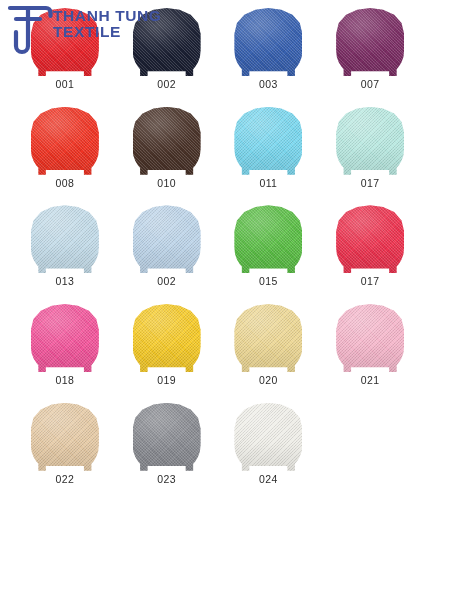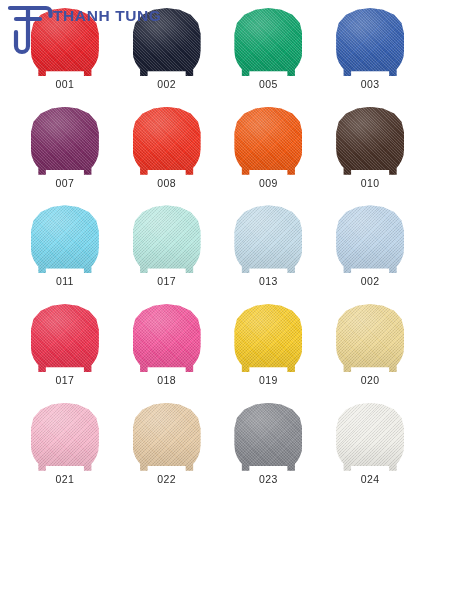--- a/index.html
+++ b/index.html
@@ -152,20 +152,21 @@
       <svg viewBox="0 0 48 54" width="48" height="54" aria-hidden="true">
         <g fill="none" stroke="#3f52a0" stroke-width="4.2" stroke-linecap="round" stroke-linejoin="round">
           <path d="M4 6 H40 a4.5 4.5 0 0 1 4.5 4.5 V14"></path>
           <path d="M22 6 V44 a6 6 0 0 1 -6 6 a6 6 0 0 1 -6 -6 V30"></path>
           <path d="M10 17 H34"></path>
         </g>
       </svg>
     </div>
     <div id="brand-wordmark">
       <span class="brand-line">THANH TUNG</span>
+      <span class="brand-line">TEXTILE</span>
     </div>
   </div>
 
   <div id="swatch-grid">
       <div class="swatch-cell">
         <div class="swatch-chip">
           <div class="chip-fill" style="background: rgb(232, 37, 44);"></div>
           <div class="chip-weave"></div>
           <div class="chip-sheen"></div>
         </div>
@@ -174,28 +175,20 @@
       <div class="swatch-cell">
         <div class="swatch-chip">
           <div class="chip-fill" style="background: rgb(27, 32, 51);"></div>
           <div class="chip-weave"></div>
           <div class="chip-sheen"></div>
         </div>
         <div class="swatch-label">002</div>
       </div>
       <div class="swatch-cell">
         <div class="swatch-chip">
-          <div class="chip-fill" style="background: rgb(16, 163, 107);"></div>
-          <div class="chip-weave"></div>
-          <div class="chip-sheen"></div>
-        </div>
-        <div class="swatch-label">005</div>
-      </div>
-      <div class="swatch-cell">
-        <div class="swatch-chip">
           <div class="chip-fill" style="background: rgb(56, 97, 176);"></div>
           <div class="chip-weave"></div>
           <div class="chip-sheen"></div>
         </div>
         <div class="swatch-label">003</div>
       </div>
       <div class="swatch-cell">
         <div class="swatch-chip">
           <div class="chip-fill" style="background: rgb(124, 47, 101);"></div>
           <div class="chip-weave"></div>
@@ -206,28 +199,20 @@
       <div class="swatch-cell">
         <div class="swatch-chip">
           <div class="chip-fill" style="background: rgb(240, 52, 36);"></div>
           <div class="chip-weave"></div>
           <div class="chip-sheen"></div>
         </div>
         <div class="swatch-label">008</div>
       </div>
       <div class="swatch-cell">
         <div class="swatch-chip">
-          <div class="chip-fill" style="background: rgb(241, 90, 19);"></div>
-          <div class="chip-weave"></div>
-          <div class="chip-sheen"></div>
-        </div>
-        <div class="swatch-label">009</div>
-      </div>
-      <div class="swatch-cell">
-        <div class="swatch-chip">
           <div class="chip-fill" style="background: rgb(74, 51, 41);"></div>
           <div class="chip-weave"></div>
           <div class="chip-sheen"></div>
         </div>
         <div class="swatch-label">010</div>
       </div>
       <div class="swatch-cell">
         <div class="swatch-chip">
           <div class="chip-fill" style="background: rgb(123, 215, 238);"></div>
           <div class="chip-weave"></div>
@@ -254,20 +239,28 @@
       <div class="swatch-cell">
         <div class="swatch-chip">
           <div class="chip-fill" style="background: rgb(189, 212, 232);"></div>
           <div class="chip-weave"></div>
           <div class="chip-sheen"></div>
         </div>
         <div class="swatch-label">002</div>
       </div>
       <div class="swatch-cell">
         <div class="swatch-chip">
+          <div class="chip-fill" style="background: rgb(92, 190, 71);"></div>
+          <div class="chip-weave"></div>
+          <div class="chip-sheen"></div>
+        </div>
+        <div class="swatch-label">015</div>
+      </div>
+      <div class="swatch-cell">
+        <div class="swatch-chip">
           <div class="chip-fill" style="background: rgb(236, 52, 80);"></div>
           <div class="chip-weave"></div>
           <div class="chip-sheen"></div>
         </div>
         <div class="swatch-label">017</div>
       </div>
       <div class="swatch-cell">
         <div class="swatch-chip">
           <div class="chip-fill" style="background: rgb(242, 86, 155);"></div>
           <div class="chip-weave"></div>

